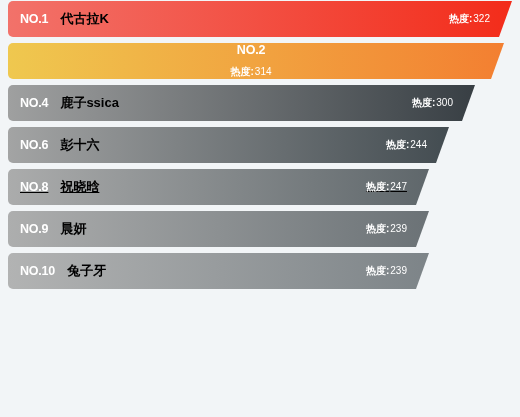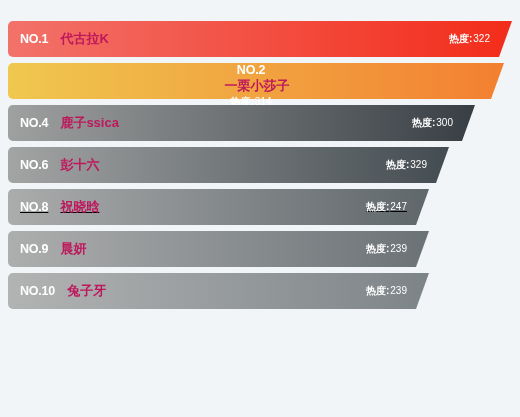--- a/index.html
+++ b/index.html
@@ -12,21 +12,21 @@
     height: 417px;
     background: #f2f5f7;
     font-family: "Liberation Sans", "DejaVu Sans", sans-serif;
     overflow: hidden;
   }
   #rank-board {
     position: relative;
     width: 520px;
     height: 417px;
     box-sizing: border-box;
-    padding: 21px 0 0 0;
+    padding: 1px 0 0 0;
   }
   .rank-row {
     position: relative;
     height: 36px;
     margin-bottom: 6px;
     margin-left: 8px;
   }
   .rank-bar {
     position: absolute;
     left: 0;
@@ -51,21 +51,21 @@
   }
   .rank-no {
     color: #ffffff;
     font-size: 12.5px;
     font-weight: bold;
     letter-spacing: -0.2px;
     white-space: nowrap;
     flex: 0 0 auto;
   }
   .rank-name {
-    color: #be185d;
+    color: #000000;
     font-size: 13px;
     font-weight: bold;
     white-space: nowrap;
     margin-left: 12px;
     flex: 0 0 auto;
   }
   .rank-spacer {
     flex: 1 1 auto;
   }
   .rank-heat {
@@ -93,41 +93,40 @@
         <span class="rank-no">NO.1</span>
         <span class="rank-name">代古拉K</span>
         <span class="rank-spacer"></span>
         <span class="rank-heat"><span class="heat-label">热度:</span><span class="heat-value">322</span></span>
       </div>
     </div>
     <div class="rank-row">
       <div class="rank-bar" style="width: 496px; background: linear-gradient(to right, rgb(239, 200, 79), rgb(243, 127, 49));"></div>
       <div class="rank-content" style="width: 496px; flex-direction: column;">
         <span class="rank-no">NO.2</span>
-        <span class="rank-name">一栗小莎子</span>
         <span class="rank-spacer"></span>
         <span class="rank-heat"><span class="heat-label">热度:</span><span class="heat-value">314</span></span>
       </div>
     </div>
     <div class="rank-row">
       <div class="rank-bar" style="width: 467px; background: linear-gradient(to right, rgb(159, 160, 160), rgb(56, 63, 68));"></div>
       <div class="rank-content" style="width: 467px;">
         <span class="rank-no">NO.4</span>
         <span class="rank-name">鹿子ssica</span>
         <span class="rank-spacer"></span>
         <span class="rank-heat"><span class="heat-label">热度:</span><span class="heat-value">300</span></span>
       </div>
     </div>
     <div class="rank-row">
       <div class="rank-bar" style="width: 441px; background: linear-gradient(to right, rgb(163, 164, 164), rgb(67, 76, 81));"></div>
       <div class="rank-content" style="width: 441px;">
         <span class="rank-no">NO.6</span>
         <span class="rank-name">彭十六</span>
         <span class="rank-spacer"></span>
-        <span class="rank-heat"><span class="heat-label">热度:</span><span class="heat-value">329</span></span>
+        <span class="rank-heat"><span class="heat-label">热度:</span><span class="heat-value">244</span></span>
       </div>
     </div>
     <div class="rank-row">
       <div class="rank-bar" style="width: 421px; background: linear-gradient(to right, rgb(171, 172, 172), rgb(95, 103, 107));"></div>
       <div class="rank-content" style="width: 421px; text-decoration: underline;">
         <span class="rank-no">NO.8</span>
         <span class="rank-name">祝晓晗</span>
         <span class="rank-spacer"></span>
         <span class="rank-heat"><span class="heat-label">热度:</span><span class="heat-value">247</span></span>
       </div>

